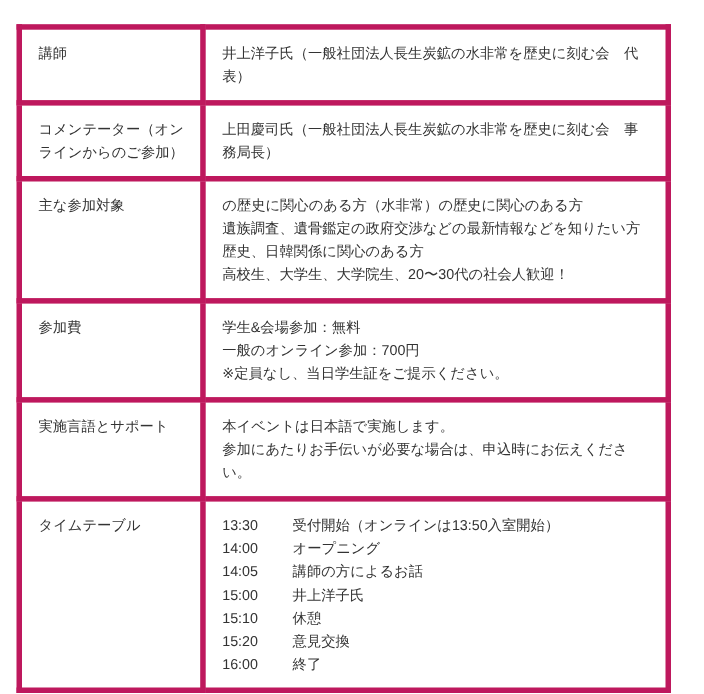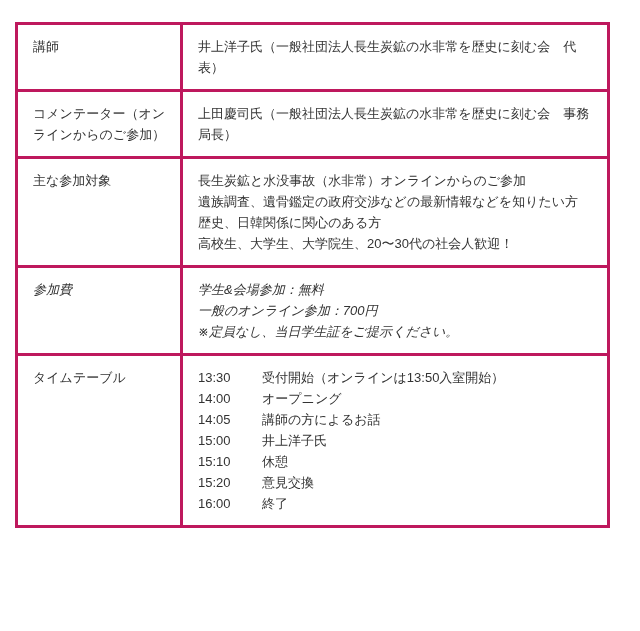--- a/index.html
+++ b/index.html
@@ -19,21 +19,21 @@
     position: absolute;
     left: 15px;
     top: 22px;
     width: 595px;
     border-collapse: collapse;
     table-layout: fixed;
     font-size: 13px;
   }
   table.info-table th,
   table.info-table td {
-    border: 3px solid #be185d;
+    border: 5px solid #be185d;
     vertical-align: top;
     text-align: left;
     font-weight: normal;
     padding: 11px 12px 11px 15px;
     line-height: 21px;
     color: #333333;
   }
   table.info-table th {
     width: 135px; 
   }
@@ -48,21 +48,21 @@
     flex: 0 0 36px;
     margin-right: 28px;
     white-space: nowrap;
   }
   .sched-item {
     white-space: nowrap;
   }
   tr.r1 { height: 45px; }
   tr.r2 { height: 66px; }
   tr.r3 { height: 104px; }
-  tr.r4 { height: 81px; font-style: italic; }
+  tr.r4 { height: 81px; }
   tr.r5 { height: 65px; }
   tr.r6 { height: 66px; }
   tr.r7 { height: 158px; }
 </style>
 </head>
 <body>
 
 <div class="page">
   <table class="info-table">
     <tbody>
@@ -74,32 +74,39 @@
       </tr>
       <tr class="r2">
         <th>コメンテーター（オンラインからのご参加）</th>
         <td>
           <div class="cell-line">上田慶司氏（一般社団法人長生炭鉱の水非常を歴史に刻む会　事務局長）</div>
         </td>
       </tr>
       <tr class="r3">
         <th>主な参加対象</th>
         <td>
-          <div class="cell-line">長生炭鉱と水没事故（水非常）オンラインからのご参加</div>
+          <div class="cell-line">の歴史に関心のある方（水非常）の歴史に関心のある方</div>
           <div class="cell-line">遺族調査、遺骨鑑定の政府交渉などの最新情報などを知りたい方</div>
           <div class="cell-line">歴史、日韓関係に関心のある方</div>
           <div class="cell-line">高校生、大学生、大学院生、20〜30代の社会人歓迎！</div>
         </td>
       </tr>
       <tr class="r4">
         <th>参加費</th>
         <td>
           <div class="cell-line">学生&amp;会場参加：無料</div>
           <div class="cell-line">一般のオンライン参加：700円</div>
           <div class="cell-line">※定員なし、当日学生証をご提示ください。</div>
+        </td>
+      </tr>
+      <tr class="r6">
+        <th>実施言語とサポート</th>
+        <td>
+          <div class="cell-line">本イベントは日本語で実施します。</div>
+          <div class="cell-line">参加にあたりお手伝いが必要な場合は、申込時にお伝えください。</div>
         </td>
       </tr>
       <tr class="r7">
         <th>タイムテーブル</th>
         <td>
           <div class="sched-line">
             <span class="sched-time">13:30</span>
             <span class="sched-item">受付開始（オンラインは13:50入室開始）</span>
           </div>
           <div class="sched-line">

